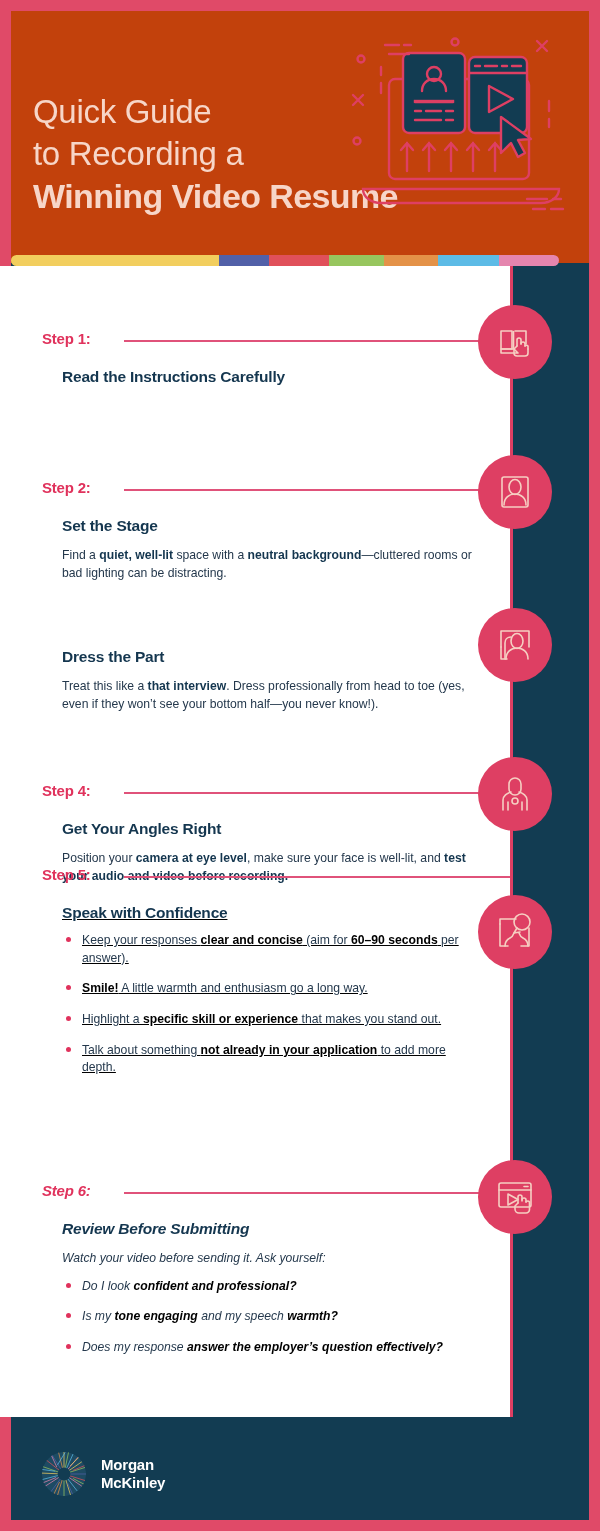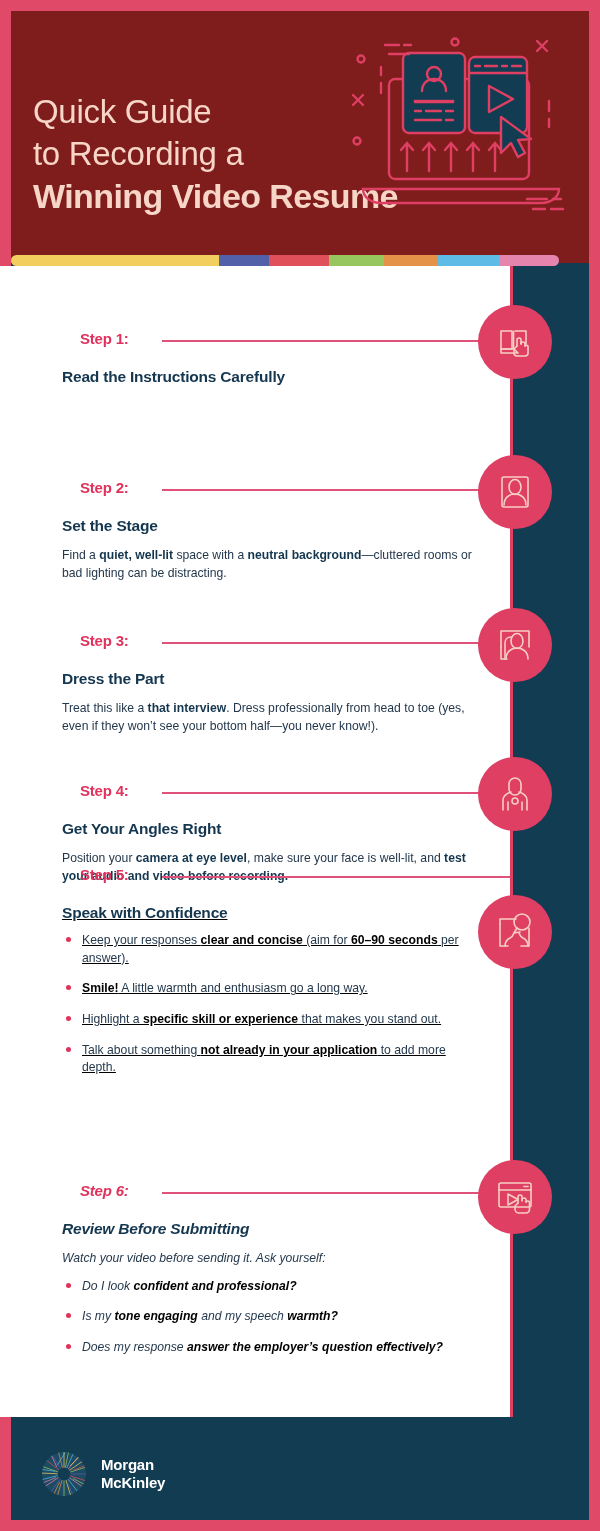--- a/index.html
+++ b/index.html
@@ -20,21 +20,21 @@
   
   .navy-body {
     position:absolute;
     left:11px; top:11px; right:11px; bottom:11px;
     background:#123c52;
   }
 
   
   .header {
     position:absolute; left:11px; top:11px; width:578px; height:252px;
-    background:#7f1d1d;
+    background:#c2410c;
   }
   .title {
     position:absolute; left:22px; top:80px;
     color:#f7d6c8;
     font-size:33px;
     line-height:1.28;
     font-weight:400;
     letter-spacing:-0.3px;
   }
   .title .l3 { font-weight:bold; font-size:34px; letter-spacing:-0.6px; }
@@ -55,21 +55,21 @@
   }
   
   .vline {
     position:absolute; left:510px; top:266px; width:3px; height:1151px;
     background:#de3f63;
   }
 
   
   .step { position:absolute; left:0; width:510px; }
 
-  .step-head { position:relative; height:22px;margin-left:38px; }
+  .step-head { position:relative; height:22px; }
   .step-label {
     position:absolute; left:42px; top:0;
     color:#e0325c; font-weight:bold; font-size:15px; letter-spacing:-0.2px;
   }
   .step-rule {
     position:absolute; left:124px; top:10px; right:0; height:2px;
     background:#e0527a;
   }
 
   .step-title {
@@ -234,24 +234,20 @@
       <div class="badge" style="top: 455px;">
         <svg width="40" height="40" viewBox="0 0 40 40">
           <g fill="none" stroke="#f6cfc2" stroke-width="1.6" stroke-linecap="round" stroke-linejoin="round">
             <rect x="7" y="5" width="26" height="30" rx="2"></rect>
             <ellipse cx="20" cy="15" rx="6" ry="7.5"></ellipse>
             <path d="M9 33 c0 -7 5 -11 11 -11 s11 4 11 11"></path>
           </g>
         </svg>
       </div>
       <div class="step" style="top: 632px;">
-        <div class="step-head">
-          <div class="step-label">Step 3:</div>
-          <div class="step-rule"></div>
-        </div>
         <div class="step-title">Dress the Part</div>
         <div class="step-body">Treat this like a <b>that interview</b>. Dress professionally from head to toe (yes, even if they won’t see your bottom half—you never know!).</div>
       </div>
       <div class="badge" style="top: 608px;">
         <svg width="40" height="40" viewBox="0 0 40 40">
           <g fill="none" stroke="#f6cfc2" stroke-width="1.6" stroke-linecap="round" stroke-linejoin="round">
             <path d="M6 22 V6 h28 v16"></path>
             <path d="M6 22 v12 h6"></path>
             <ellipse cx="22" cy="16" rx="6" ry="7.5"></ellipse>
             <path d="M11 34 c0 -7 5 -11 11 -11 s11 4 11 11"></path>

